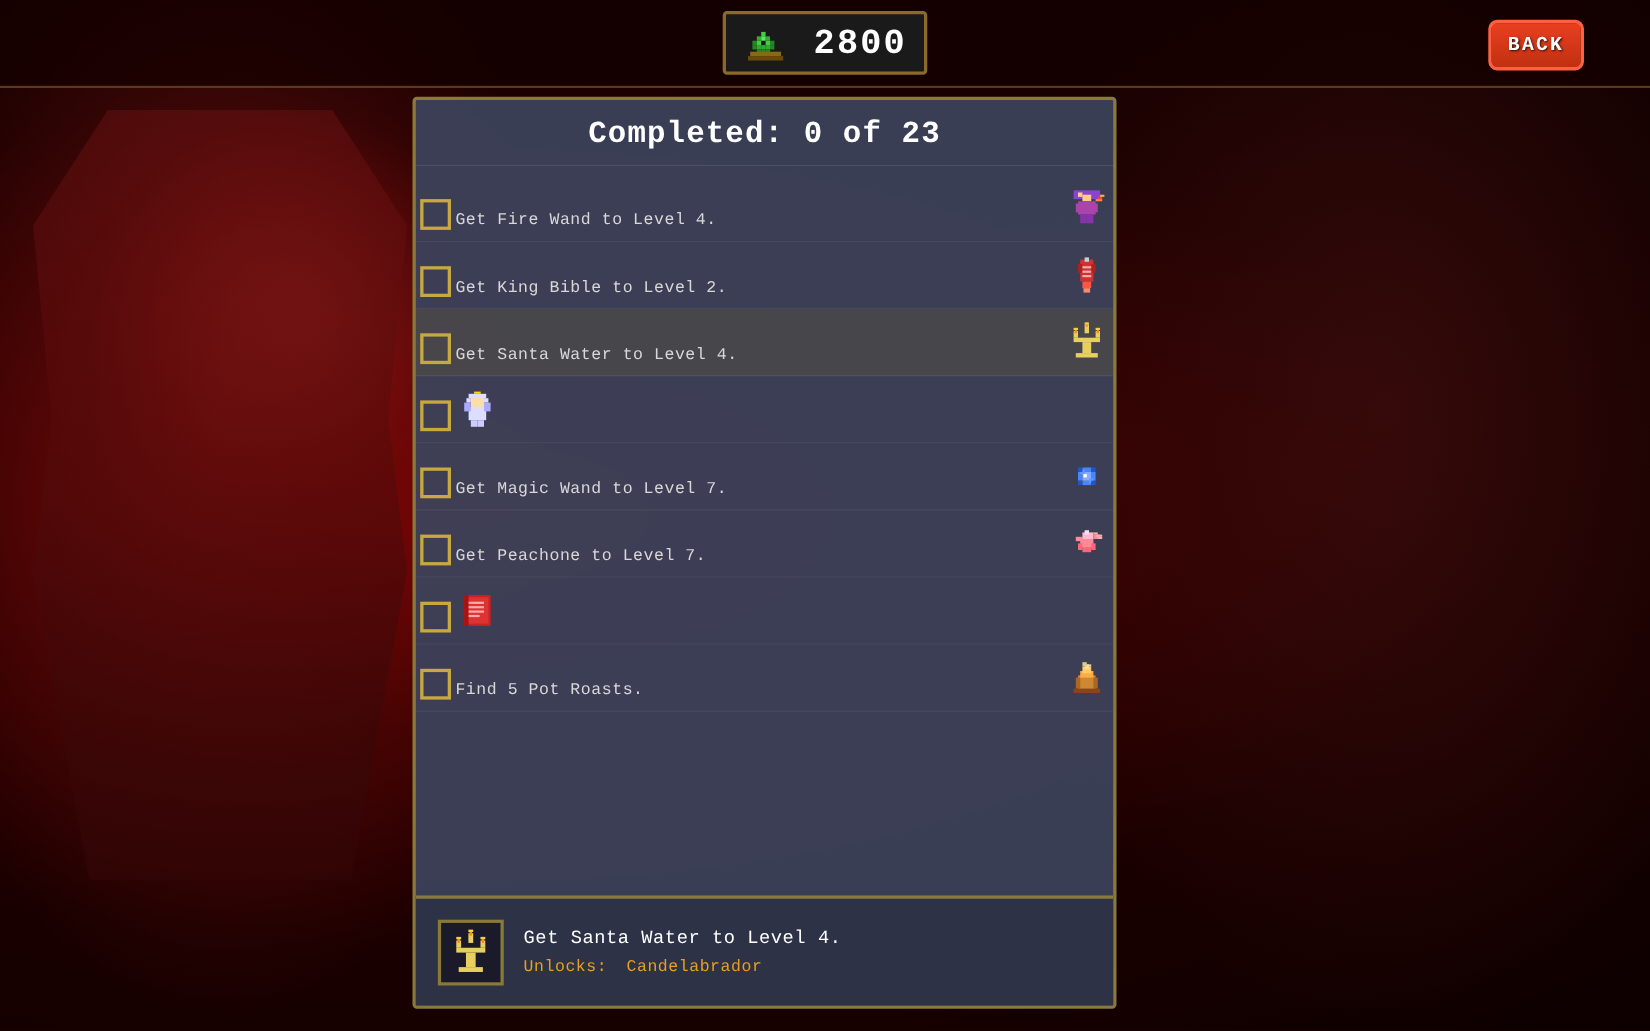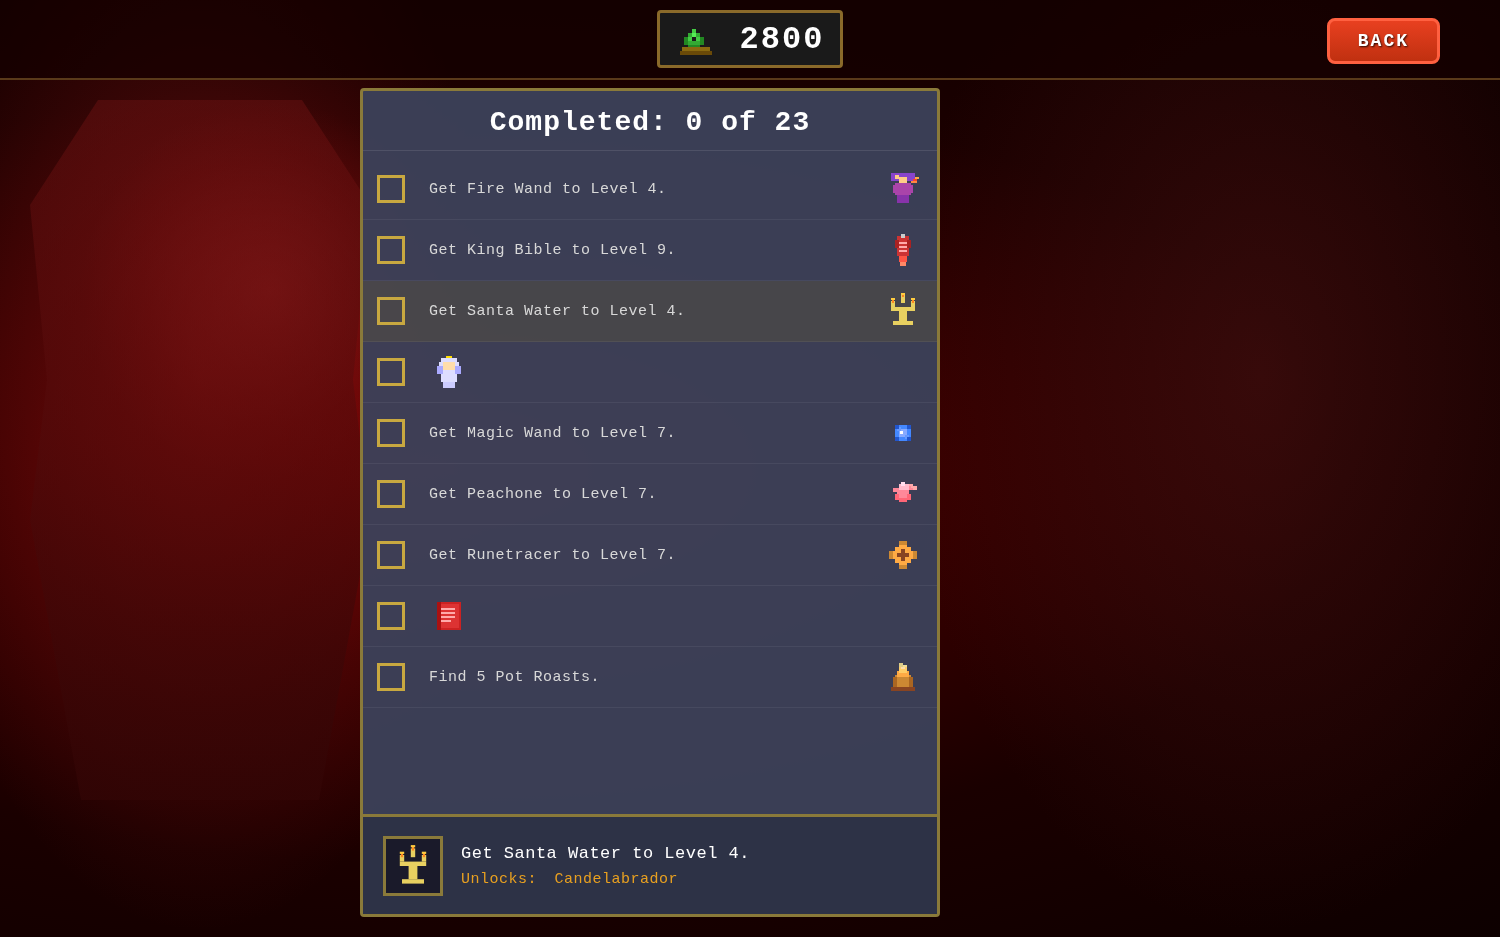--- a/index.html
+++ b/index.html
@@ -94,36 +94,36 @@
       letter-spacing: 2px;
     }
 
     .back-button {
       position: absolute;
       right: 60px;
       top: 18px;
       background: linear-gradient(to bottom, #e84020, #c03010);
       border: 3px solid #ff6040;
       border-radius: 8px;
-      padding: 10px 28px;
+      padding: 10px 15px;
       color: #fff;
       font-family: 'Courier New', monospace;
       font-size: 18px;
       font-weight: bold;
       cursor: pointer;
       letter-spacing: 2px;
       text-shadow: 1px 1px 2px rgba(0,0,0,0.8);
     }
 
     
     .main-panel {
       position: absolute;
       top: 88px;
-      left: 360px;
-      width: 580px;
+      left: 375px;
+      width: 640px;
       bottom: 20px;
       background: rgba(60, 65, 90, 0.95);
       border: 3px solid #8a7a3a;
       border-radius: 4px;
       display: flex;
       flex-direction: column;
     }
 
     .panel-title {
       text-align: center;
@@ -152,25 +152,25 @@
       background: #2a2a3a;
     }
 
     .quest-list::-webkit-scrollbar-thumb {
       background: #c8a840;
       border-radius: 2px;
     }
 
     .quest-item {
       display: flex;
-      align-items: center;
-      padding: 10px 14px;
+      align-items: flex-end;
+      padding: 10px 4px;
       border-bottom: 1px solid rgba(255,255,255,0.06);
       cursor: pointer;
-      gap: 24px;
+      gap: 4px;
     }
 
     .quest-item.selected {
       background: rgba(100,90,50,0.3);
     }
 
     .checkbox {
       width: 28px;
       height: 28px;
       border: 3px solid #c8a840;
@@ -314,21 +314,21 @@
     <rect x="12" y="24" width="6" height="8" fill="#8833aa"></rect>
     <rect x="18" y="24" width="6" height="8" fill="#8833aa"></rect>
     <rect x="26" y="10" width="6" height="2" fill="#ff8844"></rect>
     <rect x="28" y="8" width="4" height="2" fill="#ff4422"></rect>
     <rect x="30" y="6" width="4" height="2" fill="#ffaa44"></rect>
   </svg>
     </div>
   </div>
       <div class="quest-item">
     <div class="checkbox"></div>
-    <span class="quest-text">Get King Bible to Level 9.</span>
+    <span class="quest-text">Get King Bible to Level 2.</span>
     <div class="quest-icon">
       <svg viewBox="0 0 36 36" xmlns="http://www.w3.org/2000/svg" width="36" height="36">
 
     <rect x="12" y="4" width="12" height="20" fill="#cc3333"></rect>
     <rect x="10" y="8" width="4" height="8" fill="#aa2222"></rect>
     <rect x="22" y="8" width="4" height="8" fill="#aa2222"></rect>
     <rect x="14" y="24" width="8" height="6" fill="#ff5544"></rect>
     <rect x="15" y="30" width="6" height="4" fill="#ff8866"></rect>
     <rect x="16" y="2" width="4" height="4" fill="#cccccc"></rect>
     <rect x="14" y="10" width="8" height="2" fill="#ffaaaa"></rect>
@@ -412,38 +412,20 @@
     <rect x="14" y="22" width="8" height="4" fill="#ff6677"></rect>
     <rect x="16" y="6" width="4" height="4" fill="#ffddee"></rect>
     <rect x="24" y="8" width="4" height="2" fill="#ffaaaa"></rect>
     <rect x="26" y="10" width="6" height="2" fill="#ffaaaa"></rect>
     <rect x="28" y="12" width="4" height="2" fill="#ffaaaa"></rect>
   </svg>
     </div>
   </div>
       <div class="quest-item">
     <div class="checkbox"></div>
-    <span class="quest-text">Get Runetracer to Level 7.</span>
-    <div class="quest-icon">
-      <svg viewBox="0 0 36 36" xmlns="http://www.w3.org/2000/svg" width="36" height="36">
-
-    <rect x="14" y="4" width="8" height="28" fill="#cc8833"></rect>
-    <rect x="4" y="14" width="28" height="8" fill="#cc8833"></rect>
-    <rect x="10" y="10" width="16" height="16" fill="#ffaa44"></rect>
-    <rect x="14" y="8" width="8" height="4" fill="#ffaa44"></rect>
-    <rect x="14" y="24" width="8" height="4" fill="#ffaa44"></rect>
-    <rect x="8" y="14" width="4" height="8" fill="#ffaa44"></rect>
-    <rect x="24" y="14" width="4" height="8" fill="#ffaa44"></rect>
-    <rect x="16" y="12" width="4" height="12" fill="#884422"></rect>
-    <rect x="12" y="16" width="12" height="4" fill="#884422"></rect>
-  </svg>
-    </div>
-  </div>
-      <div class="quest-item">
-    <div class="checkbox"></div>
     <div class="quest-icon">
       <svg viewBox="0 0 36 36" xmlns="http://www.w3.org/2000/svg" width="36" height="36">
 
     <rect x="6" y="4" width="24" height="28" fill="#cc2222"></rect>
     <rect x="8" y="6" width="20" height="24" fill="#dd3333"></rect>
     <rect x="6" y="4" width="4" height="28" fill="#aa1111"></rect>
     <rect x="10" y="10" width="14" height="2" fill="#ffaaaa"></rect>
     <rect x="10" y="14" width="14" height="2" fill="#ffaaaa"></rect>
     <rect x="10" y="18" width="14" height="2" fill="#ffaaaa"></rect>
     <rect x="10" y="22" width="10" height="2" fill="#ffaaaa"></rect>

